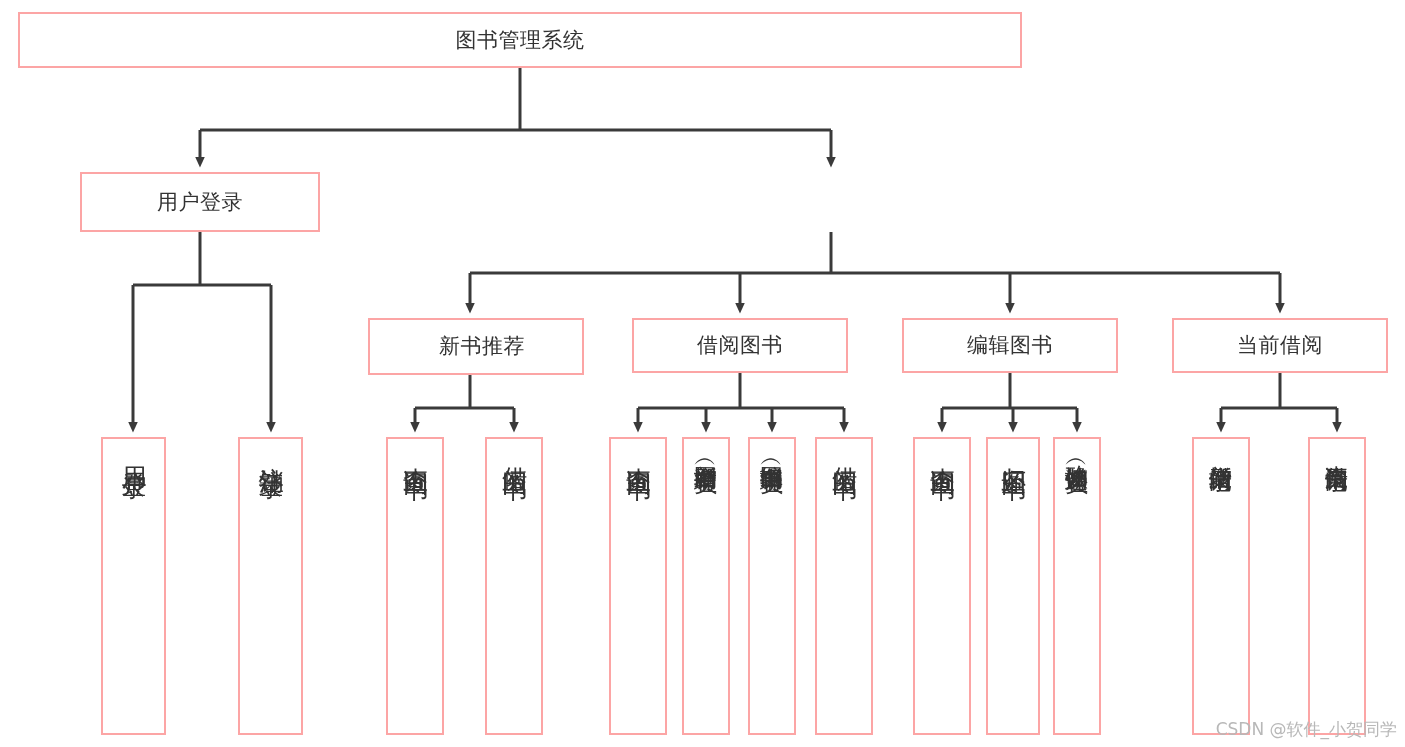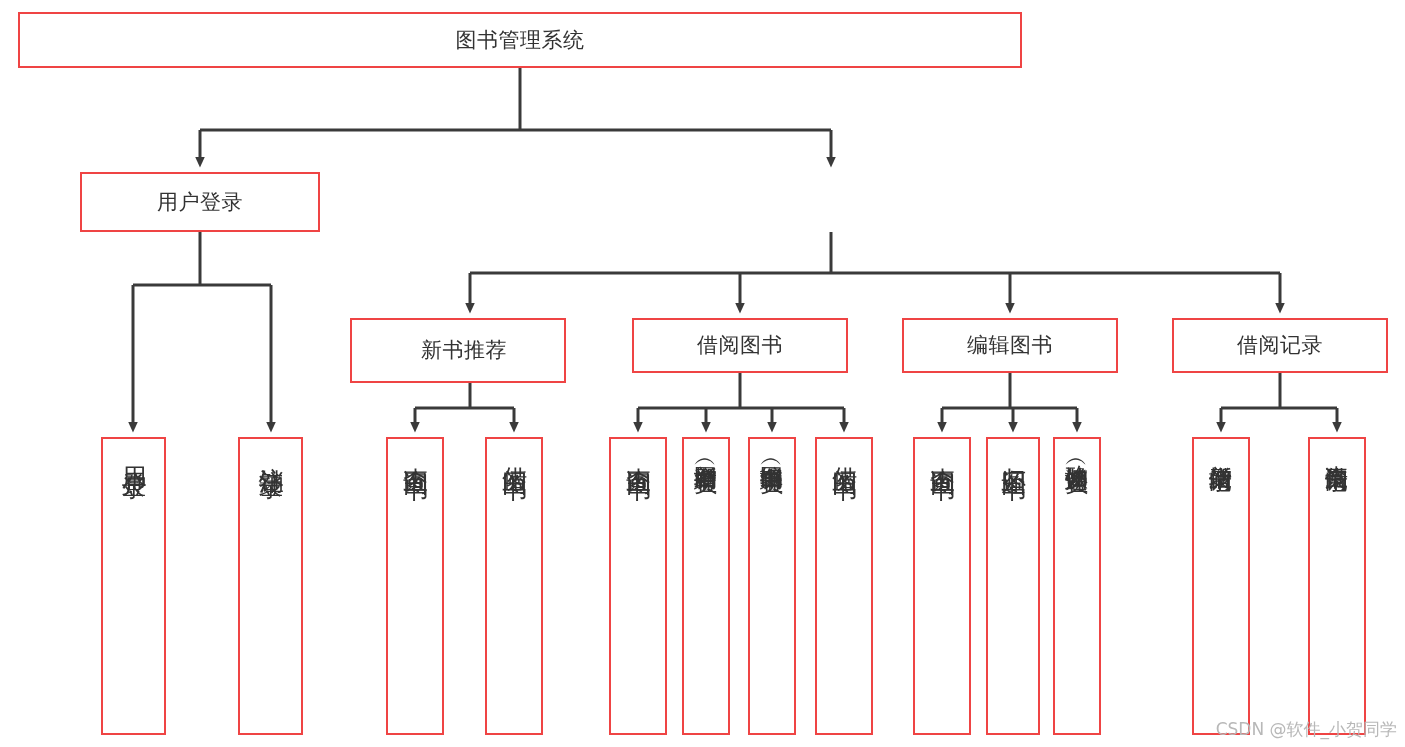--- a/index.html
+++ b/index.html
@@ -19,21 +19,21 @@
     position: absolute;
     left: 0;
     top: 0;
     width: 1405px;
     height: 747px;
     pointer-events: none;
   }
   .node {
     position: absolute;
     box-sizing: border-box;
-    border: 2px solid #ef4444;
+    border: 2px solid #fca5a5;
     background: #ffffff;
     display: flex;
     align-items: center;
     justify-content: center;
     color: #333333;
   }
   .node-label {
     color: #333333;
     line-height: 1.05;
     text-align: center;
@@ -126,31 +126,31 @@
   </svg>
 
   <div class="node h-node" style="left:18px; top:12px; width:1004px; height:56px;">
     <span class="node-label">图书管理系统</span>
   </div>
 
   <div class="node h-node" style="left:80px; top:172px; width:240px; height:60px;">
     <span class="node-label">用户登录</span>
   </div>
 
-  <div class="node h-node" style="left:350px; top:318px; width:216px; height:65px;padding-left:12px;">
+  <div class="node h-node" style="left:368px; top:318px; width:216px; height:57px;padding-left:12px;">
     <span class="node-label">新书推荐</span>
   </div>
   <div class="node h-node" style="left:632px; top:318px; width:216px; height:55px;">
     <span class="node-label">借阅图书</span>
   </div>
   <div class="node h-node" style="left:902px; top:318px; width:216px; height:55px;">
     <span class="node-label">编辑图书</span>
   </div>
   <div class="node h-node" style="left:1172px; top:318px; width:216px; height:55px;">
-    <span class="node-label">借阅记录</span>
+    <span class="node-label">当前借阅</span>
   </div>
 
   <div class="node v-node" style="left:101px; top:437px; width:65px; height:298px;">
     <span class="node-label">用户登录</span>
   </div>
   <div class="node v-node" style="left:238px; top:437px; width:65px; height:298px;">
     <span class="node-label">注销登录</span>
   </div>
   <div class="node v-node" style="left:386px; top:437px; width:58px; height:298px;">
     <span class="node-label">查询图书</span>

